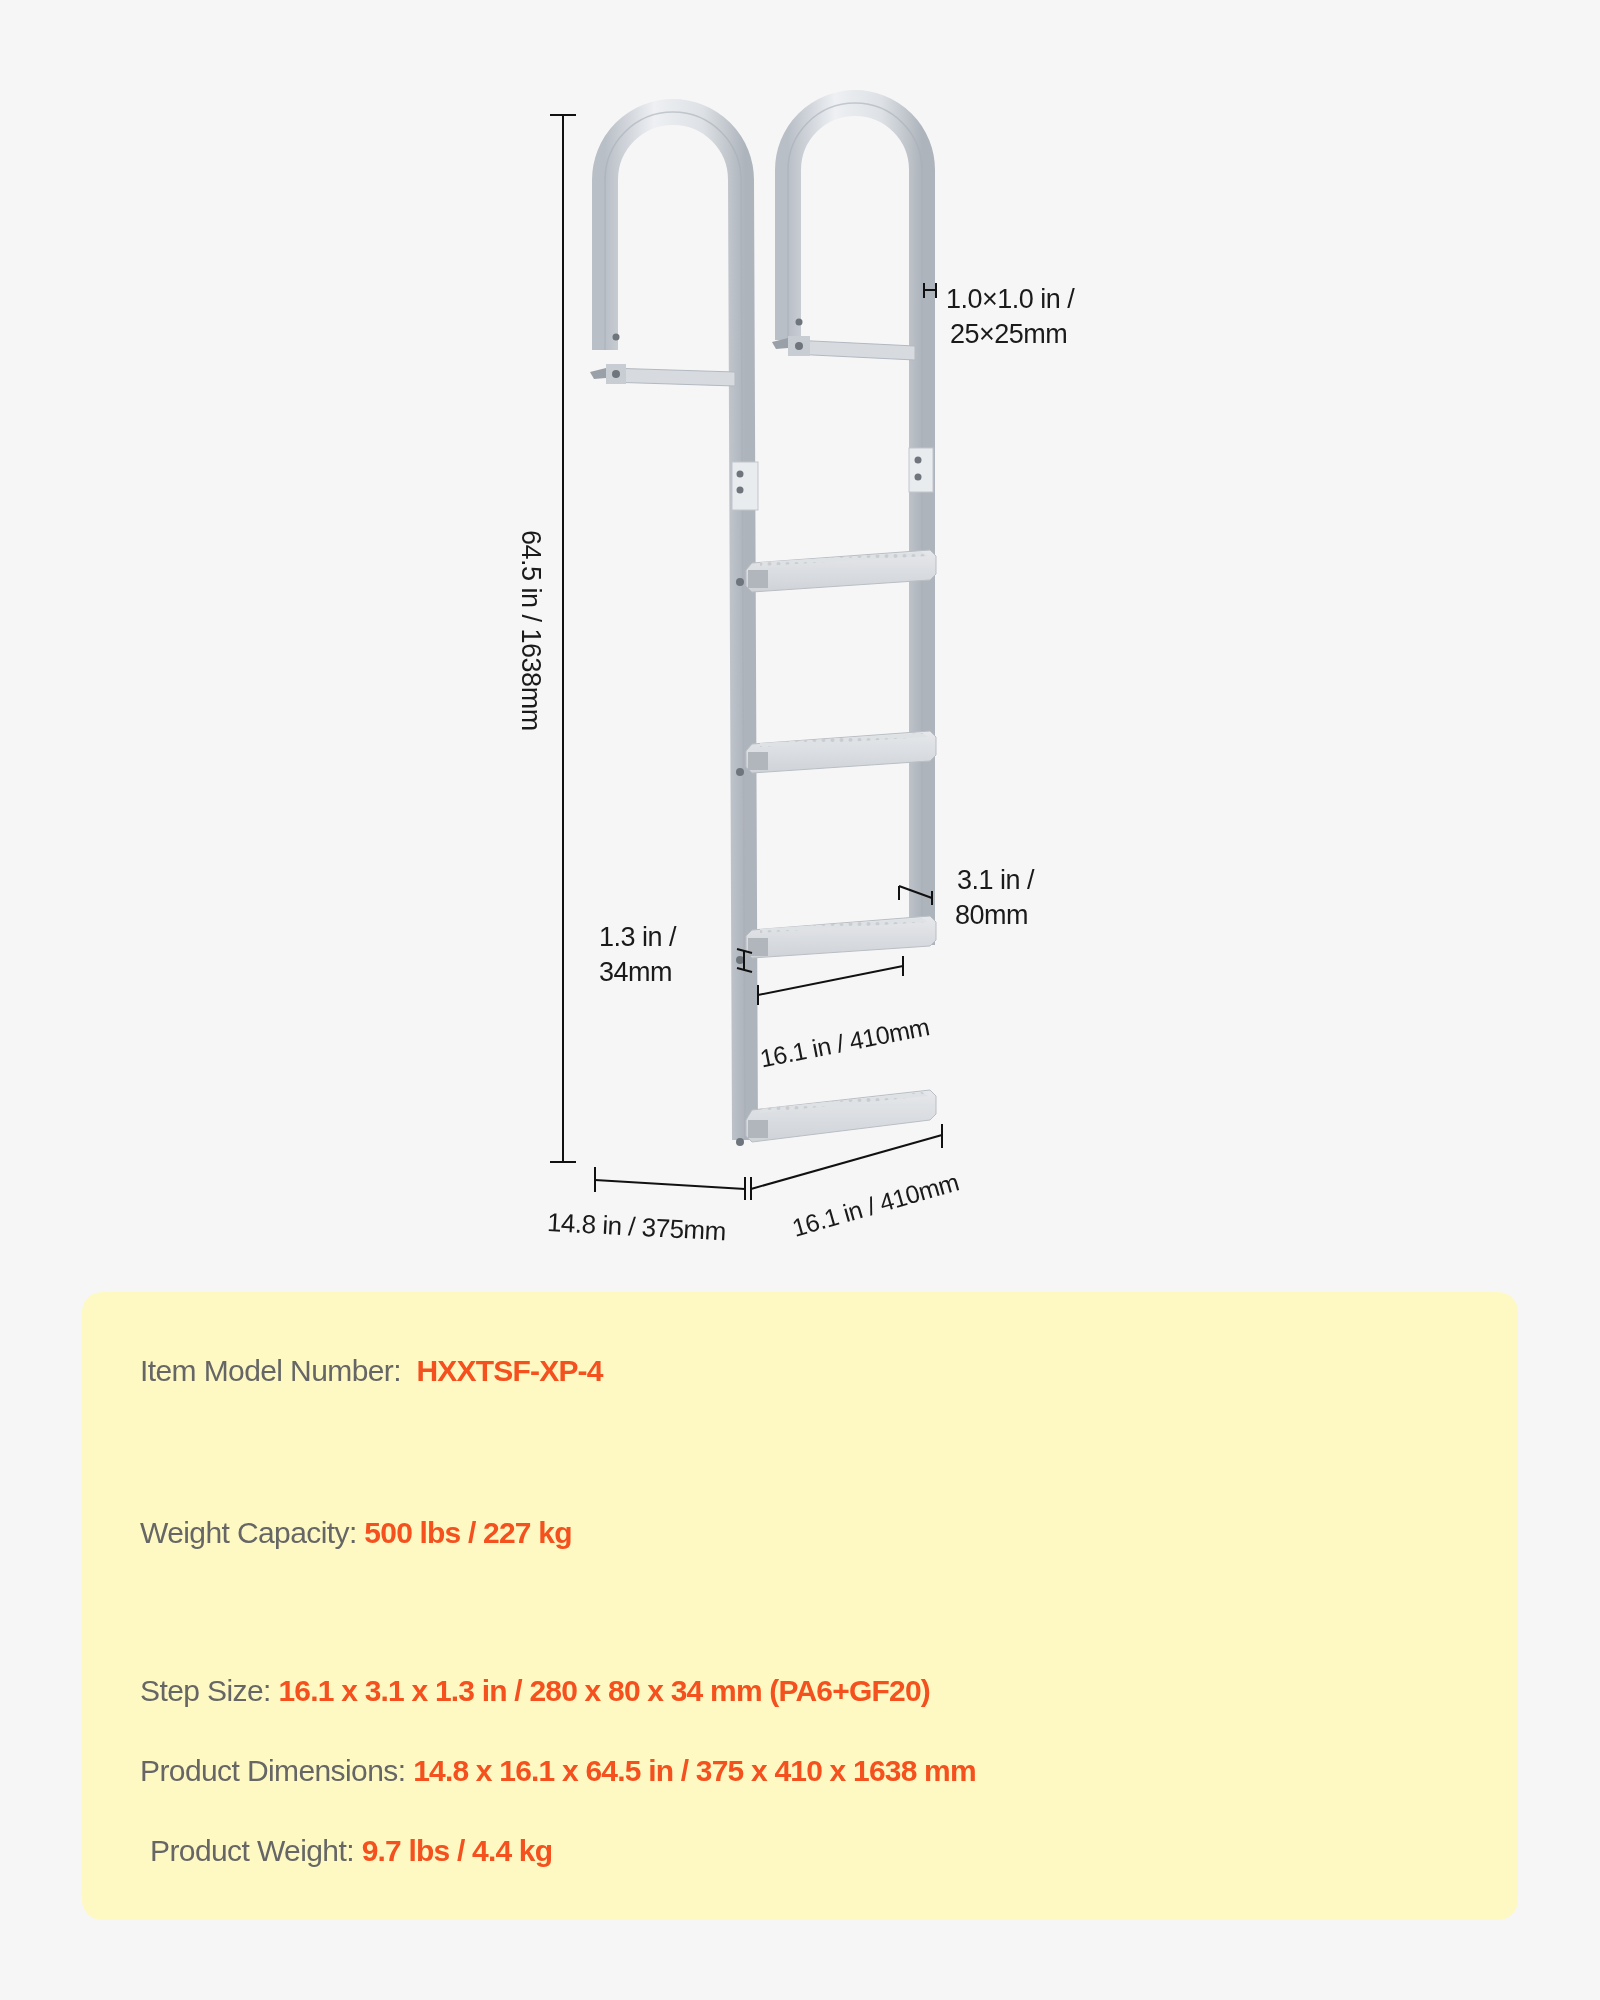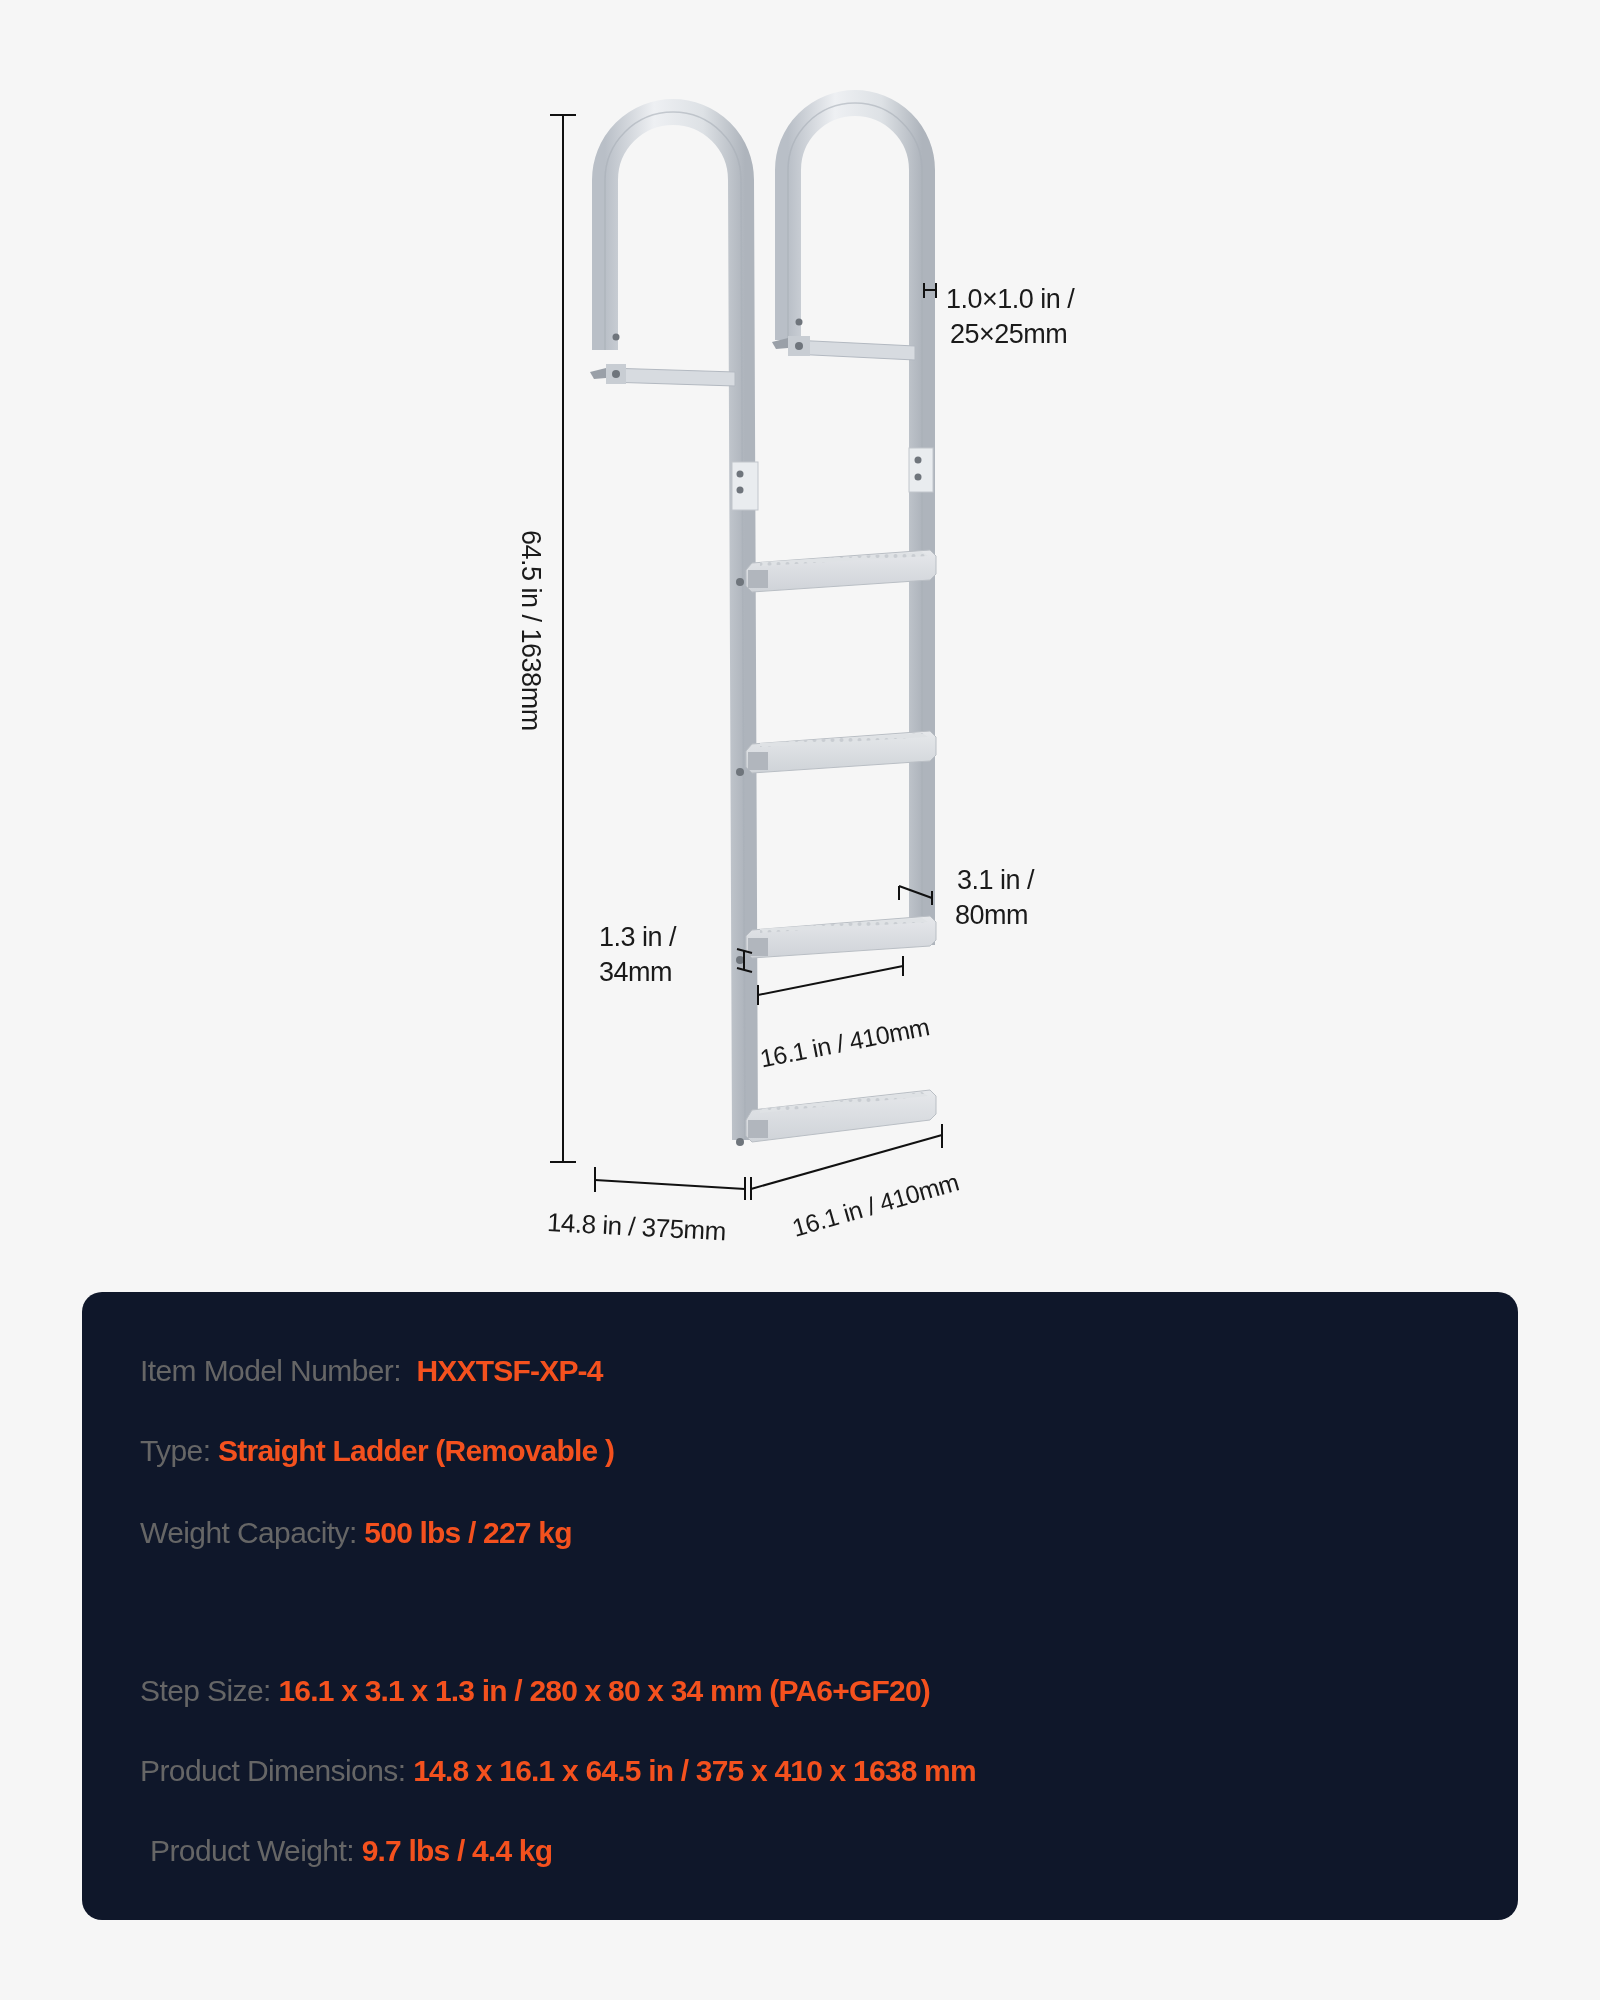--- a/index.html
+++ b/index.html
@@ -24,21 +24,21 @@
   }
   .dim-label .line { display: block; }
   .rot-v {
     transform-origin: left top;
     transform: rotate(90deg);
   }
   .card {
     position: absolute;
     left: 82px; top: 1292px;
     width: 1436px; height: 628px;
-    background: #0f172a;
+    background: #fef9c3;
     border-radius: 20px;
   }
   .spec-row {
     position: absolute;
     left: 58px;
     font-size: 30px;
     white-space: nowrap;
     letter-spacing: -0.6px;
   }
   .spec-label { color: #666666; }
@@ -188,23 +188,20 @@
 
   <div class="dim-label" style="left:788px; top:1212px; transform-origin:left top; transform:rotate(-16deg); font-size:25px;">
     <span>16.1 in / 410mm</span>
   </div>
 </div>
 
 <div class="card">
   <div class="spec-row" style="top:62px;">
     <span class="spec-label" style="white-space:pre">Item Model Number:  </span><span class="spec-value">HXXTSF-XP-4</span>
   </div>
-  <div class="spec-row" style="top:142px;">
-    <span class="spec-label" style="white-space:pre">Type: </span><span class="spec-value">Straight Ladder (Removable )</span>
-  </div>
   <div class="spec-row" style="top:224px;">
     <span class="spec-label" style="white-space:pre">Weight Capacity: </span><span class="spec-value">500 lbs / 227 kg</span>
   </div>
   <div class="spec-row" style="top:382px;">
     <span class="spec-label" style="white-space:pre">Step Size: </span><span class="spec-value">16.1 x 3.1 x 1.3 in / 280 x 80 x 34 mm (PA6+GF20)</span>
   </div>
   <div class="spec-row" style="top:462px;">
     <span class="spec-label" style="white-space:pre">Product Dimensions: </span><span class="spec-value">14.8 x 16.1 x 64.5 in / 375 x 410 x 1638 mm</span>
   </div>
   <div class="spec-row" style="top:542px;margin-left:10px;">

